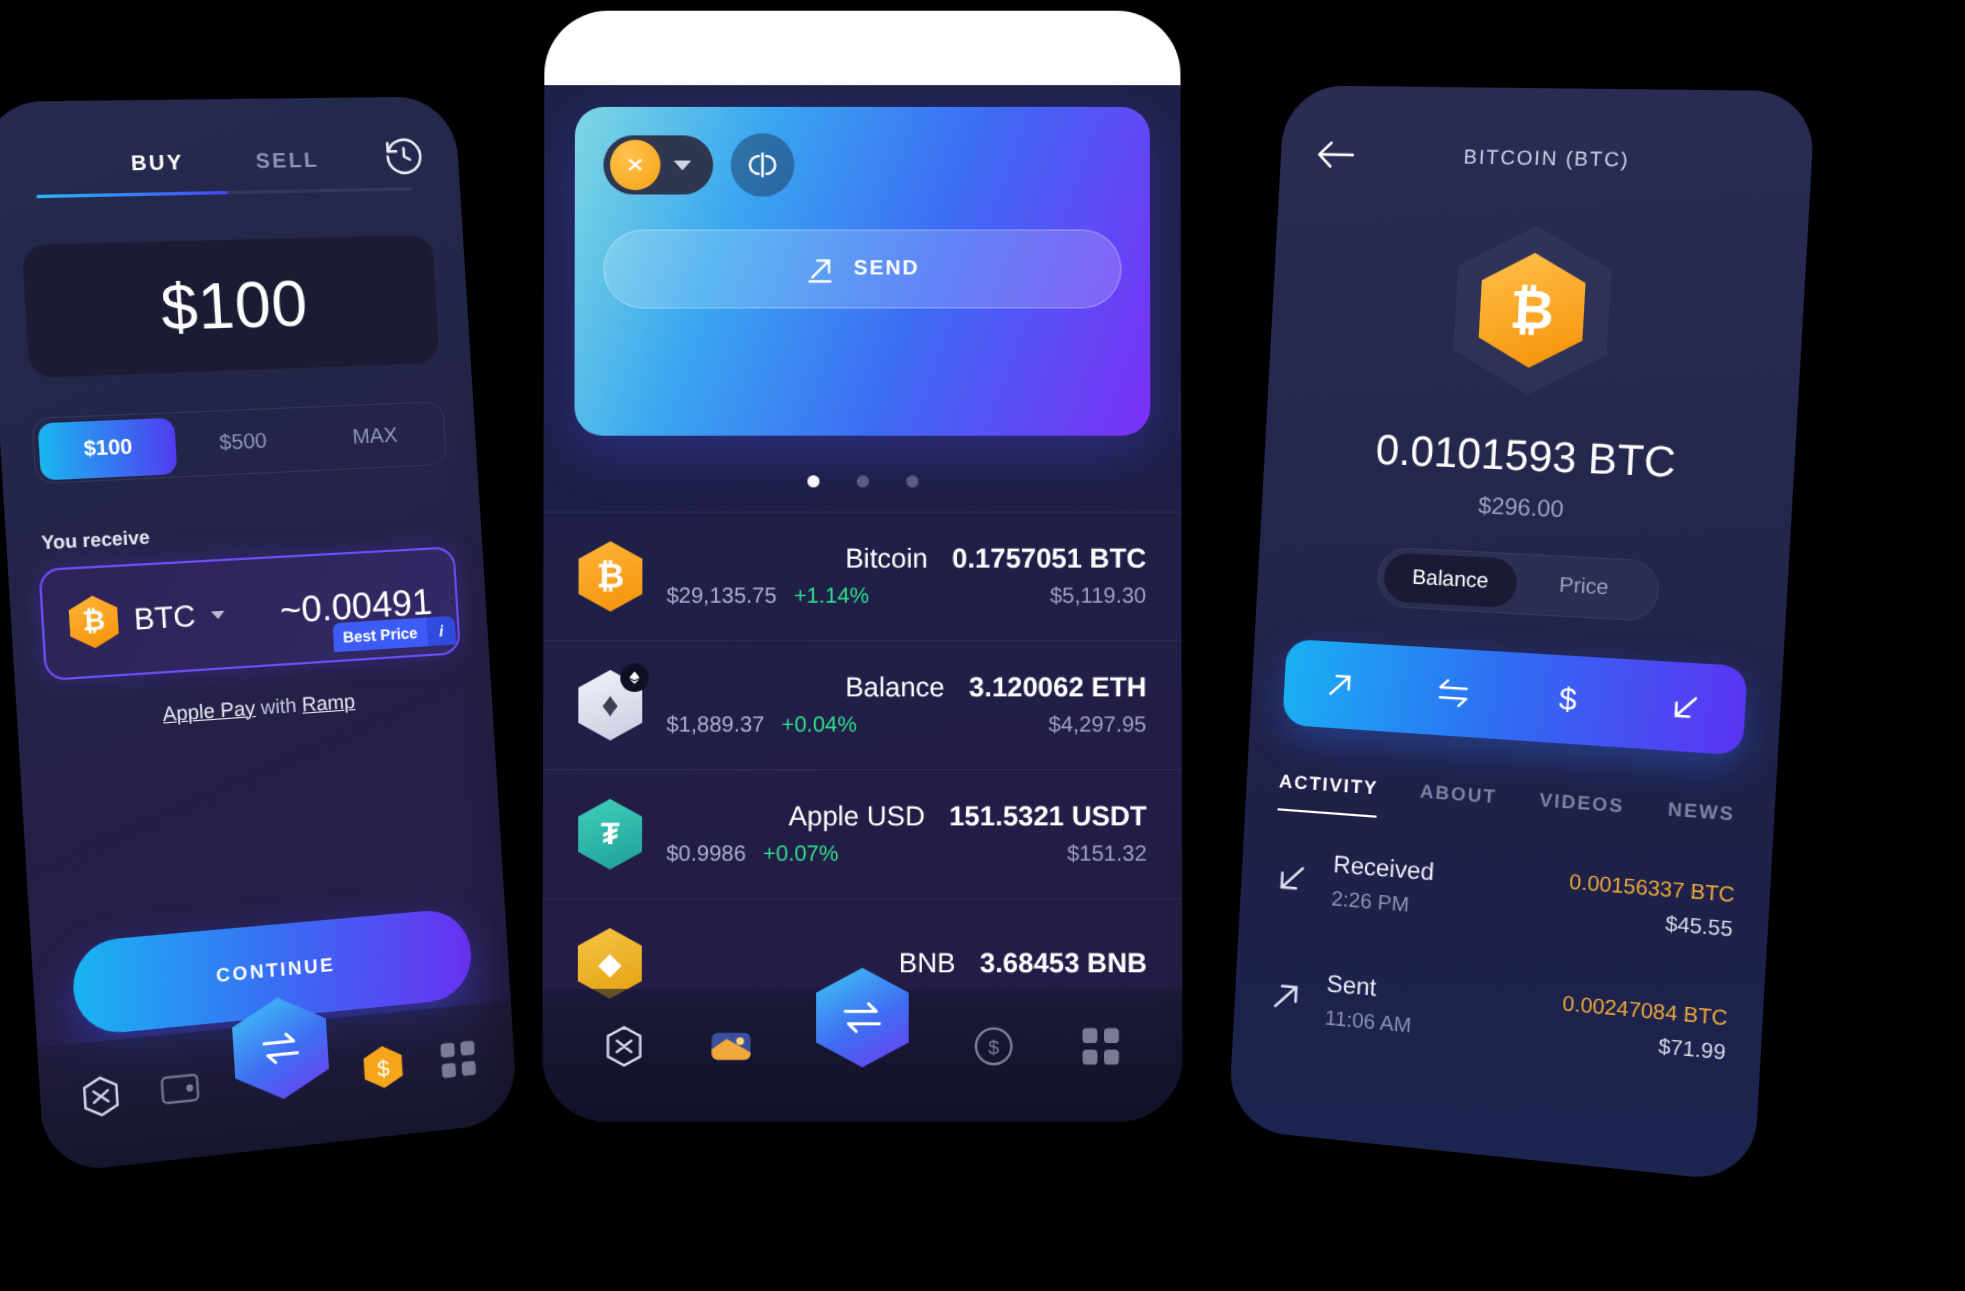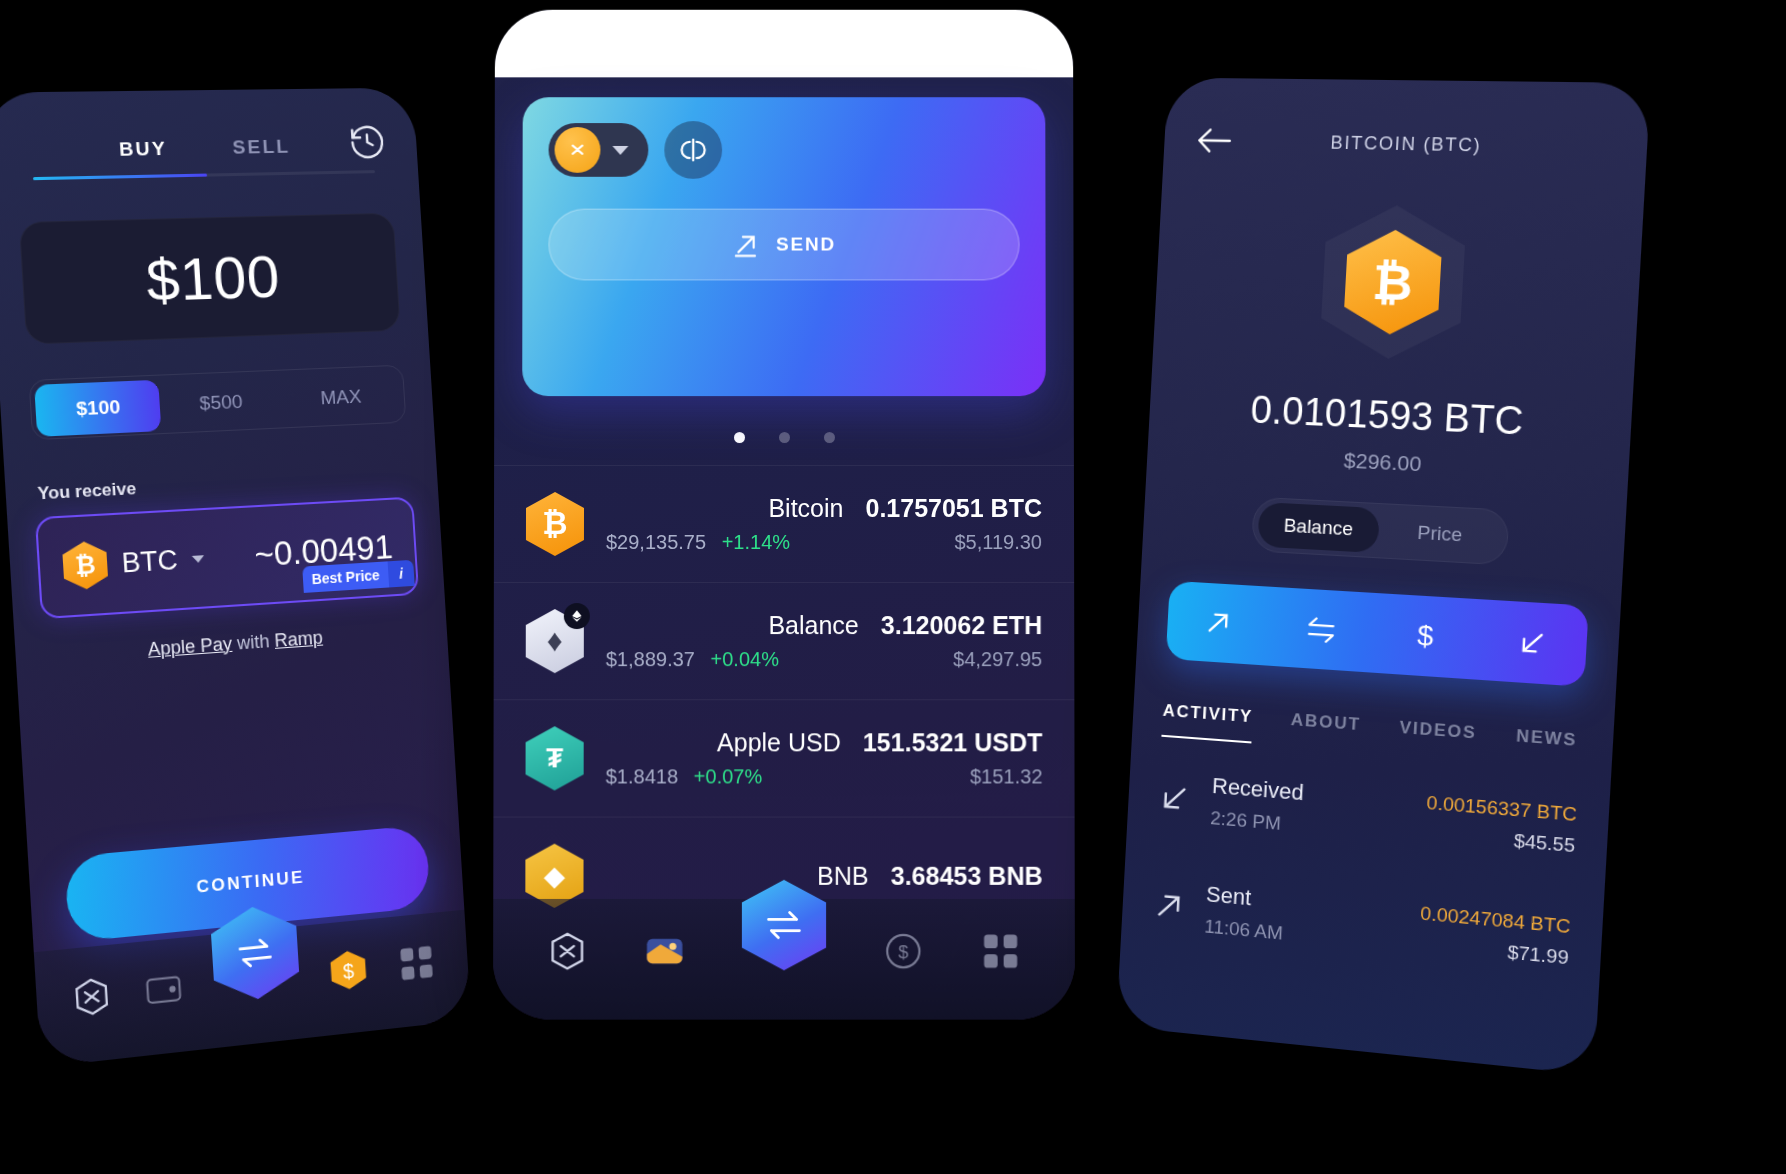--- a/index.html
+++ b/index.html
@@ -402,21 +402,21 @@
           </div>
         </div>
 
         <div class="p2-row">
           <span class="hexicon">
               <span class="hex big usdt">₮</span>
             </span>
           <div class="p2-rowmid">
             <div class="p2-name">Apple USD</div>
             <div class="p2-sub">
-              <span>$1.8418</span>
+              <span>$0.9986</span>
               <span class="up">+0.07%</span>
             </div>
           </div>
           <div class="p2-rowright">
             <div class="p2-qty">151.5321 USDT</div>
             <div class="p2-fiat">$151.32</div>
           </div>
         </div>
 
         <div class="p2-row">

